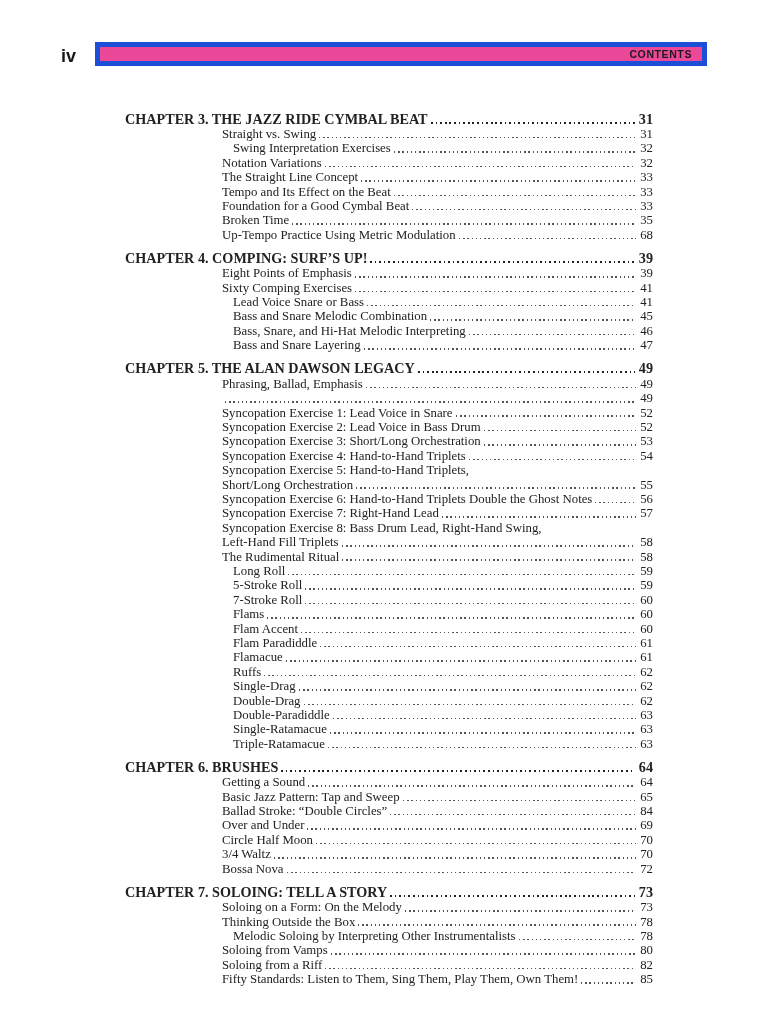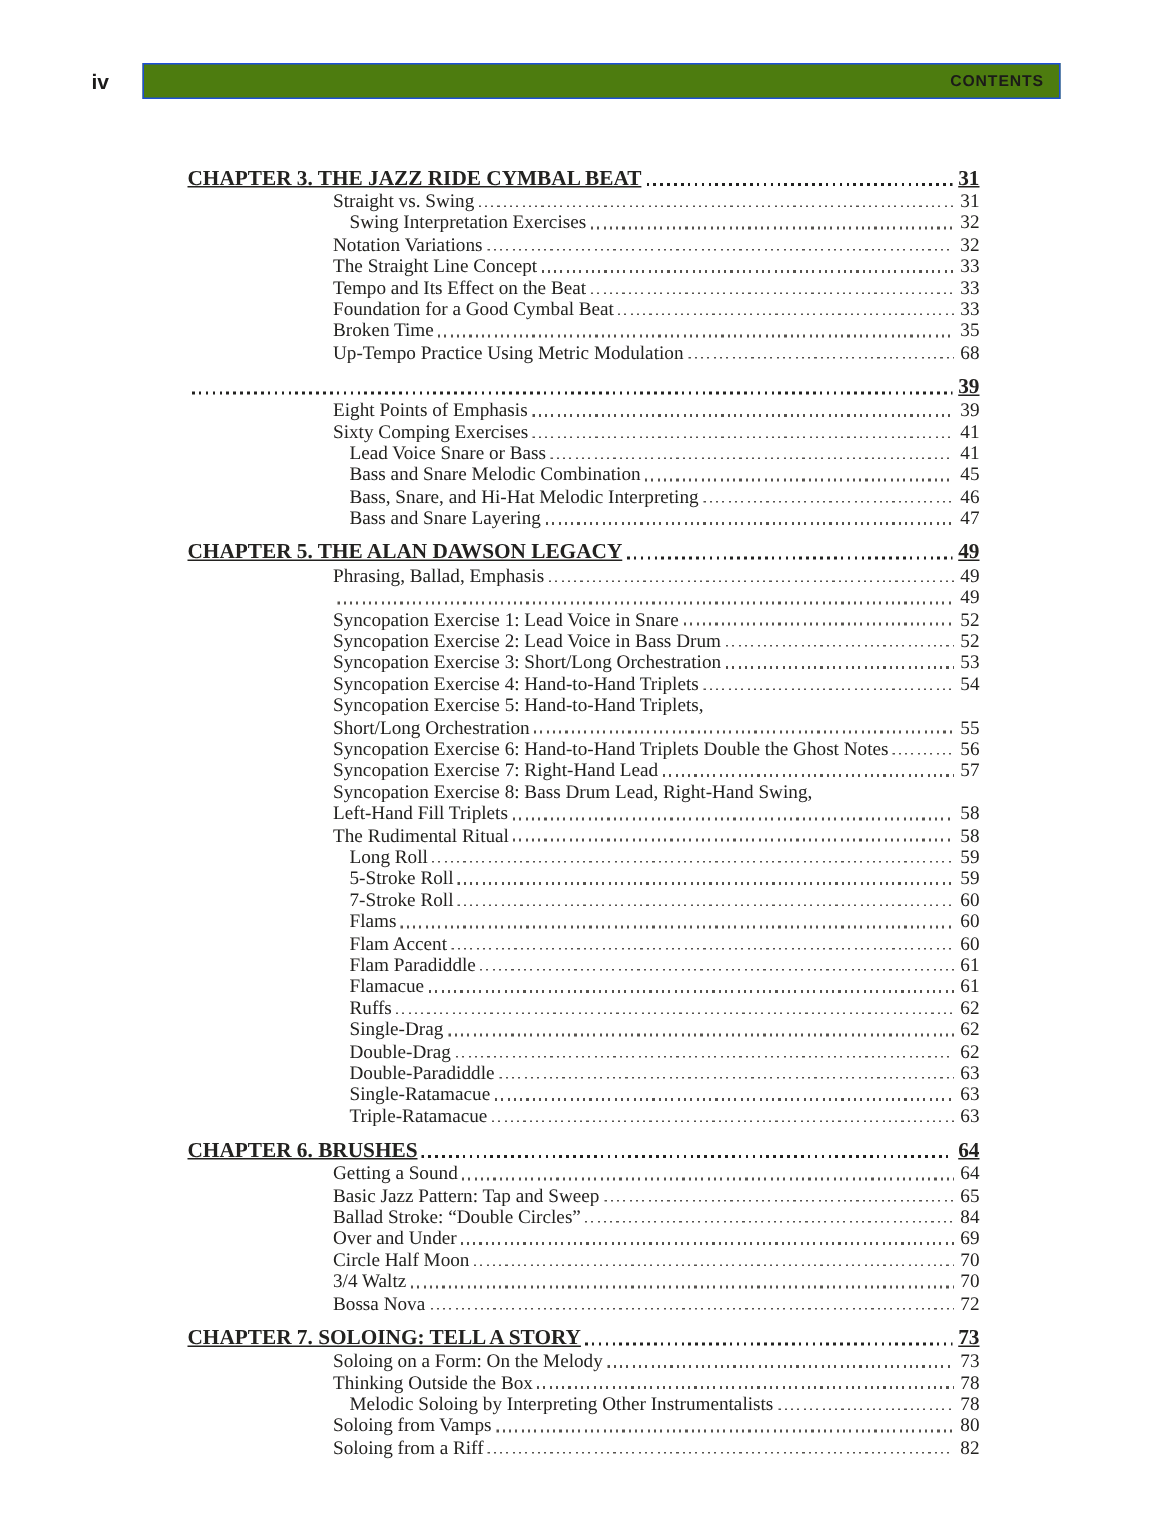--- a/index.html
+++ b/index.html
@@ -20,31 +20,31 @@
     inset: 0;
     background: #ffffff;
   }
   
   .folio {
     position: absolute;
     top: 46px;
     left: 61px;
     font-family: "Liberation Sans", sans-serif;
     font-weight: bold;
-    font-size: 14px;
+    font-size: 18px;
     color: #1b1a19;
   }
   .header-bar {
     position: absolute;
     top: 42px;
     left: 95px;
     width: 612px;
     height: 24px;
-    border: 1px solid #1d4ed8;
-    background: #4d7c0f;
+    border: 5px solid #1d4ed8;
+    background: #ec4899;
     display: flex;
     align-items: center;
     justify-content: flex-end;
     padding-right: 10px;
     box-sizing: border-box;
   }
   .header-label {
     font-family: "Liberation Sans", sans-serif;
     font-weight: bold;
     font-size: 10.5px;
@@ -63,21 +63,20 @@
     align-items: baseline;
     font-size: 12.8px;
     line-height: 14.4px;
     white-space: nowrap;
   }
   .toc-row.lvl-0 {
     font-weight: bold;
     font-size: 14.2px;
     line-height: 16.5px;
     margin-top: 7.5px;
-    text-decoration: underline;
   }
   .toc-row.lvl-1 { padding-left: 97px; }
   .toc-row.lvl-2 { padding-left: 108px; }
   .toc-label { flex: 0 0 auto; }
   .toc-leader {
     flex: 1 1 auto;
     min-width: 10px;
     align-self: flex-end;
     height: 1.5px;
     margin: 0 4px 3px 3px;
@@ -141,20 +140,21 @@
     <span class="toc-label">Broken Time</span>
     <span class="toc-leader"></span>
     <span class="toc-page">35</span>
   </div>
       <div class="toc-row lvl-1">
     <span class="toc-label">Up-Tempo Practice Using Metric Modulation</span>
     <span class="toc-leader"></span>
     <span class="toc-page">68</span>
   </div>
       <div class="toc-row lvl-0">
+    <span class="toc-label">CHAPTER 4. COMPING: SURF’S UP!</span>
     <span class="toc-leader"></span>
     <span class="toc-page">39</span>
   </div>
       <div class="toc-row lvl-1">
     <span class="toc-label">Eight Points of Emphasis</span>
     <span class="toc-leader"></span>
     <span class="toc-page">39</span>
   </div>
       <div class="toc-row lvl-1">
     <span class="toc-label">Sixty Comping Exercises</span>
@@ -376,15 +376,20 @@
       <div class="toc-row lvl-1">
     <span class="toc-label">Soloing from Vamps</span>
     <span class="toc-leader"></span>
     <span class="toc-page">80</span>
   </div>
       <div class="toc-row lvl-1">
     <span class="toc-label">Soloing from a Riff</span>
     <span class="toc-leader"></span>
     <span class="toc-page">82</span>
   </div>
+      <div class="toc-row lvl-1">
+    <span class="toc-label">Fifty Standards: Listen to Them, Sing Them, Play Them, Own Them!</span>
+    <span class="toc-leader"></span>
+    <span class="toc-page">85</span>
+  </div>
     </div>
 
 </div>
 
 </body></html>

